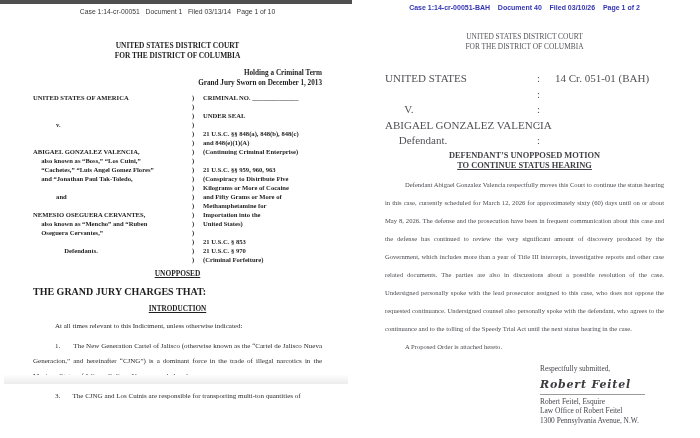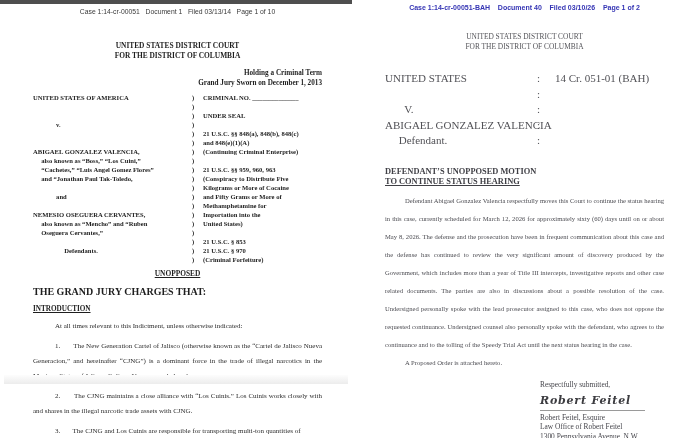--- a/index.html
+++ b/index.html
@@ -27,38 +27,38 @@
   .l-term  { margin-top:9px; text-align:right; font-weight:bold; font-size:7.2px;
              line-height:9.5px; color:#1e1e1e; }
   .l-caption { display:flex; margin-top:5px; font-weight:bold; font-size:6.6px;
                line-height:9px; color:#1f1f1f; }
   .l-party   { width:150px; white-space:pre; }
   .l-parens  { width:20px; text-align:center; white-space:pre; }
   .l-charges { flex:1; white-space:pre; }
   .l-title { margin-top:5px; text-align:center; font-weight:bold; font-size:7.4px;
              text-decoration:underline; color:#1e1e1e; }
   .l-charges-heading { margin-top:8px; font-weight:bold; font-size:10px; color:#1e1e1e; }
-  .l-intro-title { margin-top:8px; text-align:left; font-weight:bold; font-size:7.2px;
+  .l-intro-title { margin-top:8px; text-align:center; font-weight:bold; font-size:7.2px;
                    text-decoration:underline; color:#1e1e1e; }
   .l-body p { font-size:7px; line-height:15px; text-align:justify; color:#2c2c2c; }
   .l-intro { margin-top:6px; text-indent:22px; }
   .l-para  { margin-top:5px; text-indent:22px; }
 
   
   .r-content { padding:4px 36px 0 33px; color:#4d4d52; }
   .r-stamp { font-family:"Liberation Sans", sans-serif; font-size:7px; font-weight:bold;
              color:#3434b4; text-align:center; white-space:pre; }
   .r-court { margin-top:21px; text-align:center; font-size:7.4px; line-height:9.5px;
              color:#55555a; }
   .r-caption { display:flex; margin-top:20px; font-size:11px; line-height:15.5px;
                color:#515156; }
   .r-party  { width:152px; white-space:pre; }
   .r-colons { width:18px; white-space:pre; }
   .r-caseno { flex:1; white-space:pre; }
-  .r-title { margin-top:18px; font-weight:bold; font-size:8.4px;
+  .r-title { margin-top:2px; text-align:center; font-weight:bold; font-size:8.4px;
              line-height:10.5px; color:#3f3f45; }
   .r-title .underlined { text-decoration:underline; }
   .r-body { margin-top:4px; font-size:6.6px; line-height:18px; text-align:justify;
             color:#4c4c52; }
   .r-body-para { text-indent:20px; }
   .r-order { text-indent:20px; font-size:6.6px; line-height:18px; color:#4c4c52; }
   .r-sig-block { margin-left:155px; margin-top:8px; font-size:7.4px; color:#46464c; }
   .r-signoff { margin-bottom:5px; }
   .r-signature-script { font-family:"DejaVu Serif", serif; font-style:italic; font-weight:bold;
                         font-size:11px; letter-spacing:0.8px; color:#3c3c40; }
@@ -142,21 +142,20 @@
 (Criminal Forfeiture)</div>
     </div>
 
     <div class="l-title">UNOPPOSED</div>
     <div class="l-charges-heading">THE GRAND JURY CHARGES THAT:</div>
     <div class="l-intro-title">INTRODUCTION</div>
 
     <div class="l-body">
       <p class="l-intro">At all times relevant to this Indictment, unless otherwise indicated:</p>
       <p class="l-para">1.&nbsp;&nbsp;&nbsp;&nbsp;&nbsp;&nbsp;&nbsp;The New Generation Cartel of Jalisco (otherwise known as the “Cartel de Jalisco Nueva Generacion,” and hereinafter “CJNG”) is a dominant force in the trade of illegal narcotics in the Mexican States of Jalisco, Colima, Veracruz and elsewhere.</p>
-      <p class="l-para">2.&nbsp;&nbsp;&nbsp;&nbsp;&nbsp;&nbsp;&nbsp;The CJNG maintains a close alliance with “Los Cuinis.”  Los Cuinis works closely with and shares in the illegal narcotic trade assets with CJNG.</p>
       <p class="l-para">3.&nbsp;&nbsp;&nbsp;&nbsp;&nbsp;&nbsp;&nbsp;The CJNG and Los Cuinis are responsible for transporting multi-ton quantities of</p>
     </div>
   </div>
   <div class="scan-bottom"></div>
 </div>
 
 <div class="page page-right">
   <div class="r-content">
     <div class="r-stamp">Case 1:14-cr-00051-BAH    Document 40    Filed 03/10/26    Page 1 of 2</div>
 

